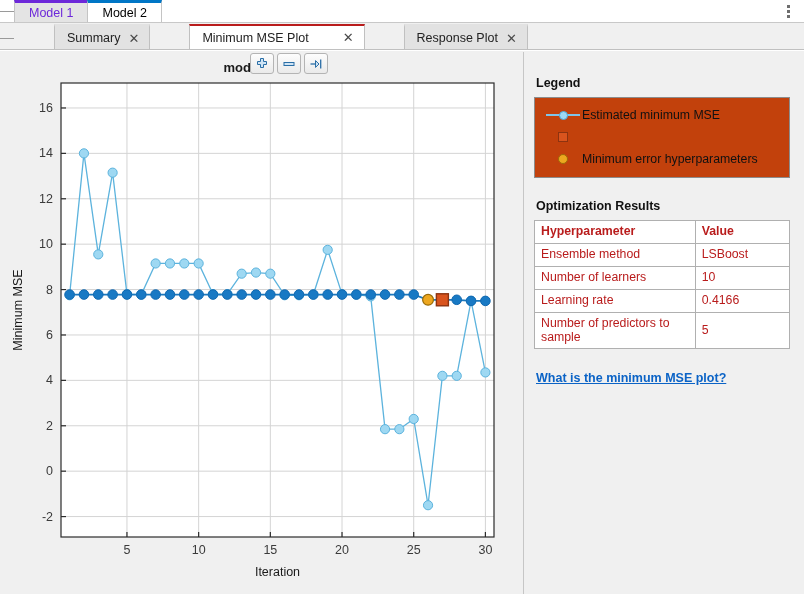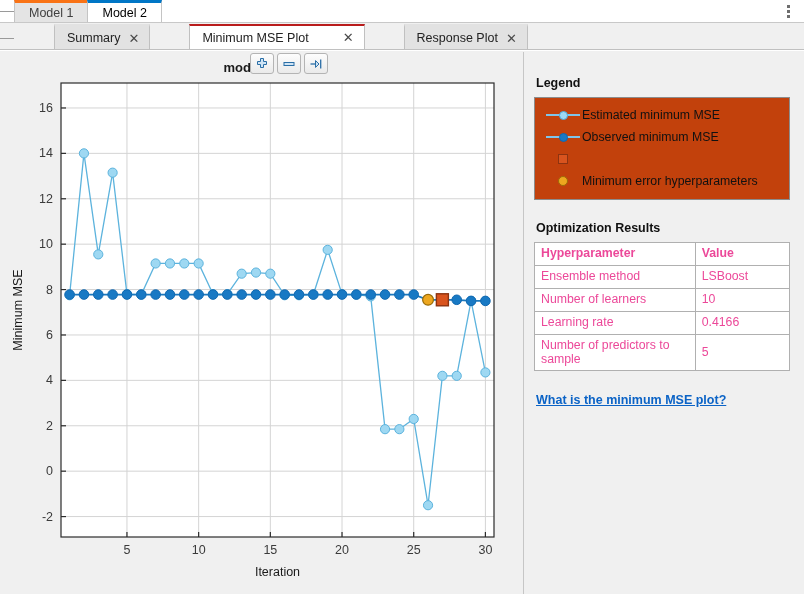--- a/index.html
+++ b/index.html
@@ -29,25 +29,25 @@
     width: 14px; height: 22px;
     display: flex; align-items: center; justify-content: center;
     color: #8a8a8a; font-size: 9px; line-height: 1;
     letter-spacing: 0; user-select: none;
   }
   .grip i { display:block; width:7px; height:1px; background:#9a9a9a; margin:1px 0; }
   .model-tab {
     height: 22px;
     padding: 0 14px;
     display: flex; align-items: center;
-    font-size: 12.5px; color: #404040;
+    font-size: 12.5px; color: #6d28d9;
     background: #e4e4e4;
     border: 1px solid #c4c4c4;
     border-bottom: none;
-    border-top: 3px solid #f97316;
+    border-top: 3px solid #6d28d9;
     margin-right: -1px;
     white-space: nowrap;
   }
   .model-tab.active {
     background: #ffffff;
     border-top: 3px solid #0076c6;
     color: #000;
   }
   .kebab {
     position: absolute; right: 8px; top: 2px;
@@ -163,21 +163,21 @@
   .lk-square{ width: 10px; height: 10px; background: #d9541e; border: 1.3px solid #8d3310; }
   .lk-orange{ width: 10px; height: 10px; border-radius: 50%; background: #eda71f; border: 1.3px solid #9c6c07; }
 
   .results-gap { height: 21px; }
 
   table.results {
     width: 100%;
     border-collapse: collapse;
     background: #ffffff;
     font-size: 12.3px;
-    color: #ec4899;
+    color: #b91c1c;
   }
   table.results th, table.results td {
     border: 1px solid #b0b0b0;
     text-align: left;
     padding: 4px 6px;
     font-weight: normal;
     height: 23px;
     line-height: 1.1;
   }
   table.results th { font-weight: bold; background: #ffffff; }
@@ -400,27 +400,20 @@
       <div class="legend-box">
         <div class="legend-row">
           <span class="legend-key">
             <span class="legend-line"></span>
               <span class="lk-circle lk-est"></span>
           </span>
           <span>Estimated minimum MSE</span>
         </div>
         <div class="legend-row">
           <span class="legend-key">
-            <span class="legend-line"></span>
-              <span class="lk-circle lk-obs"></span>
-          </span>
-          <span>Observed minimum MSE</span>
-        </div>
-        <div class="legend-row">
-          <span class="legend-key">
             <span class="lk-square"></span>
           </span>
         </div>
         <div class="legend-row">
           <span class="legend-key">
             <span class="lk-orange"></span>
           </span>
           <span>Minimum error hyperparameters</span>
         </div>
       </div>

